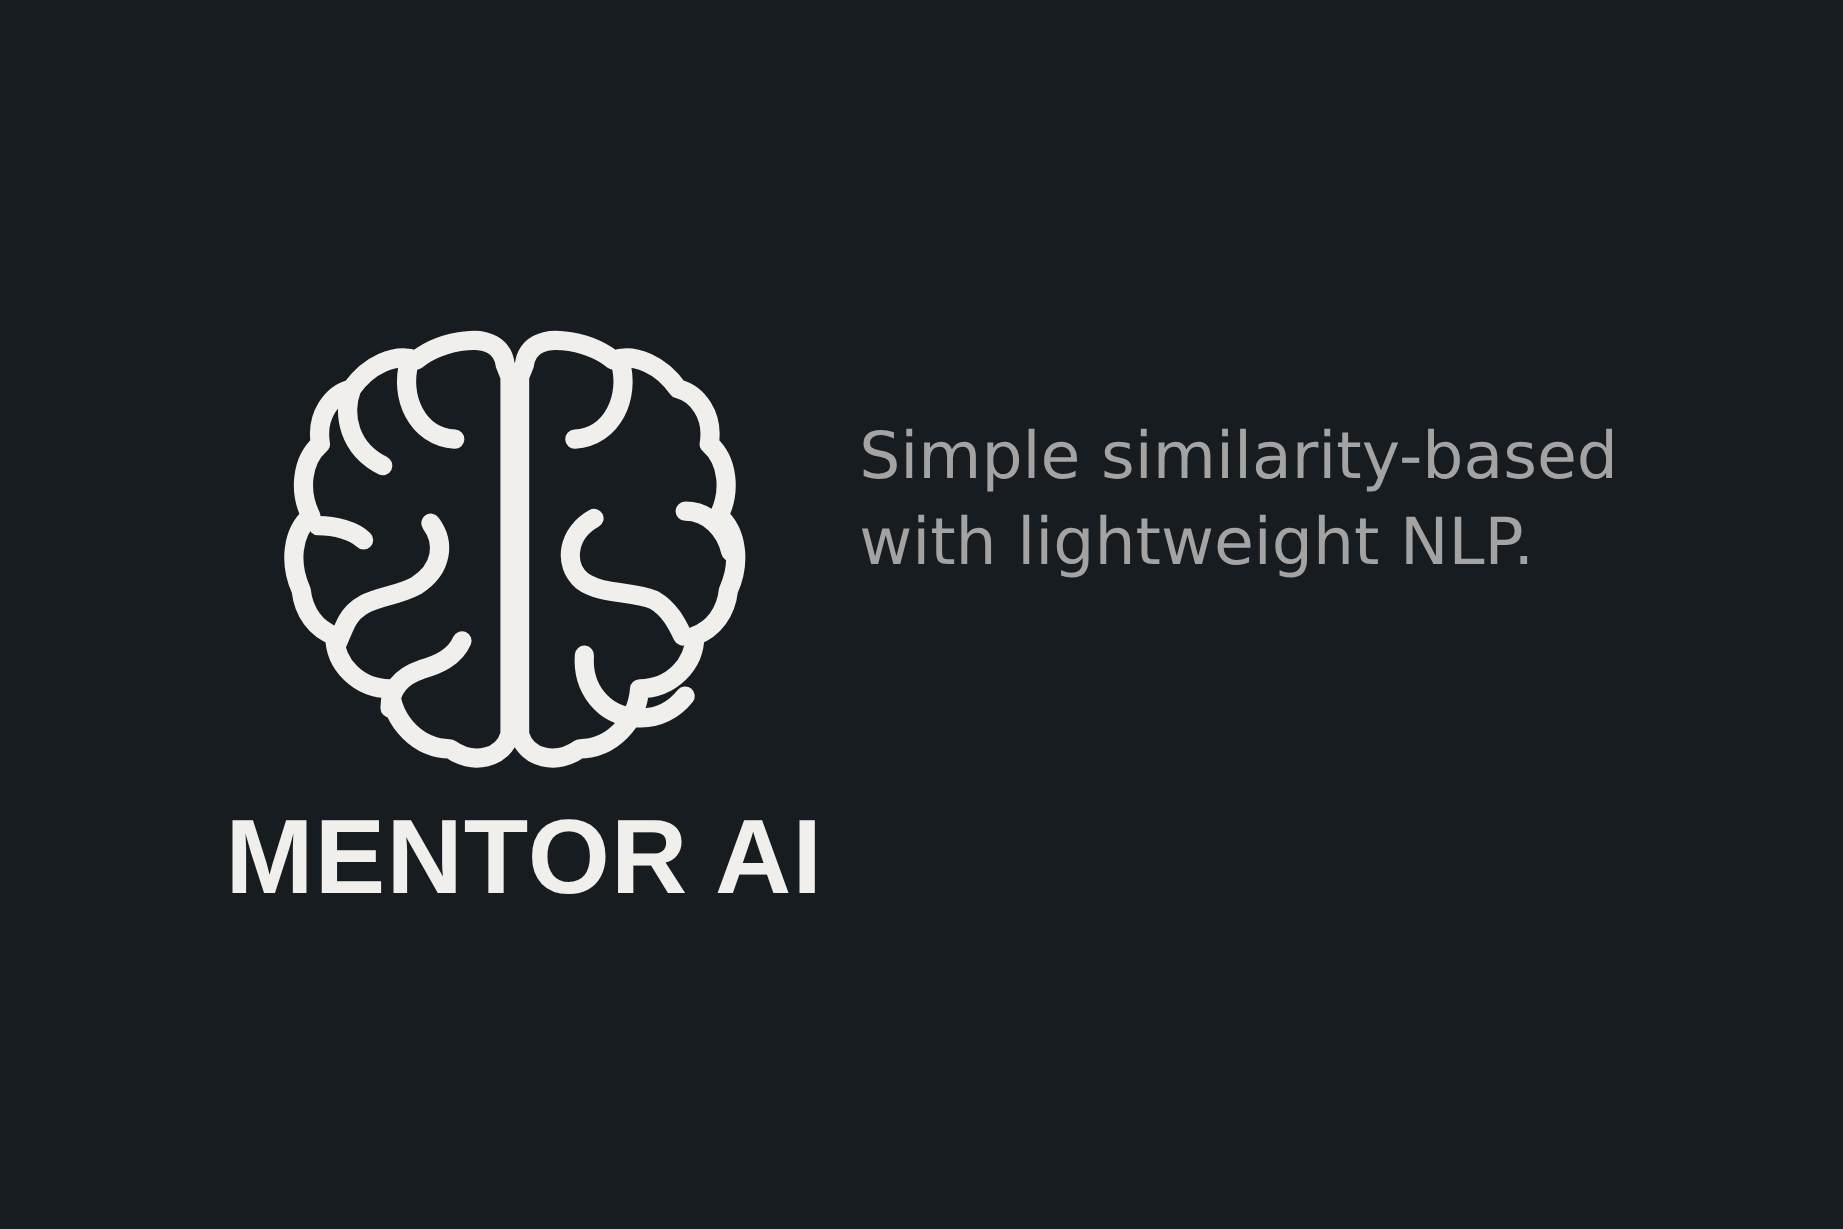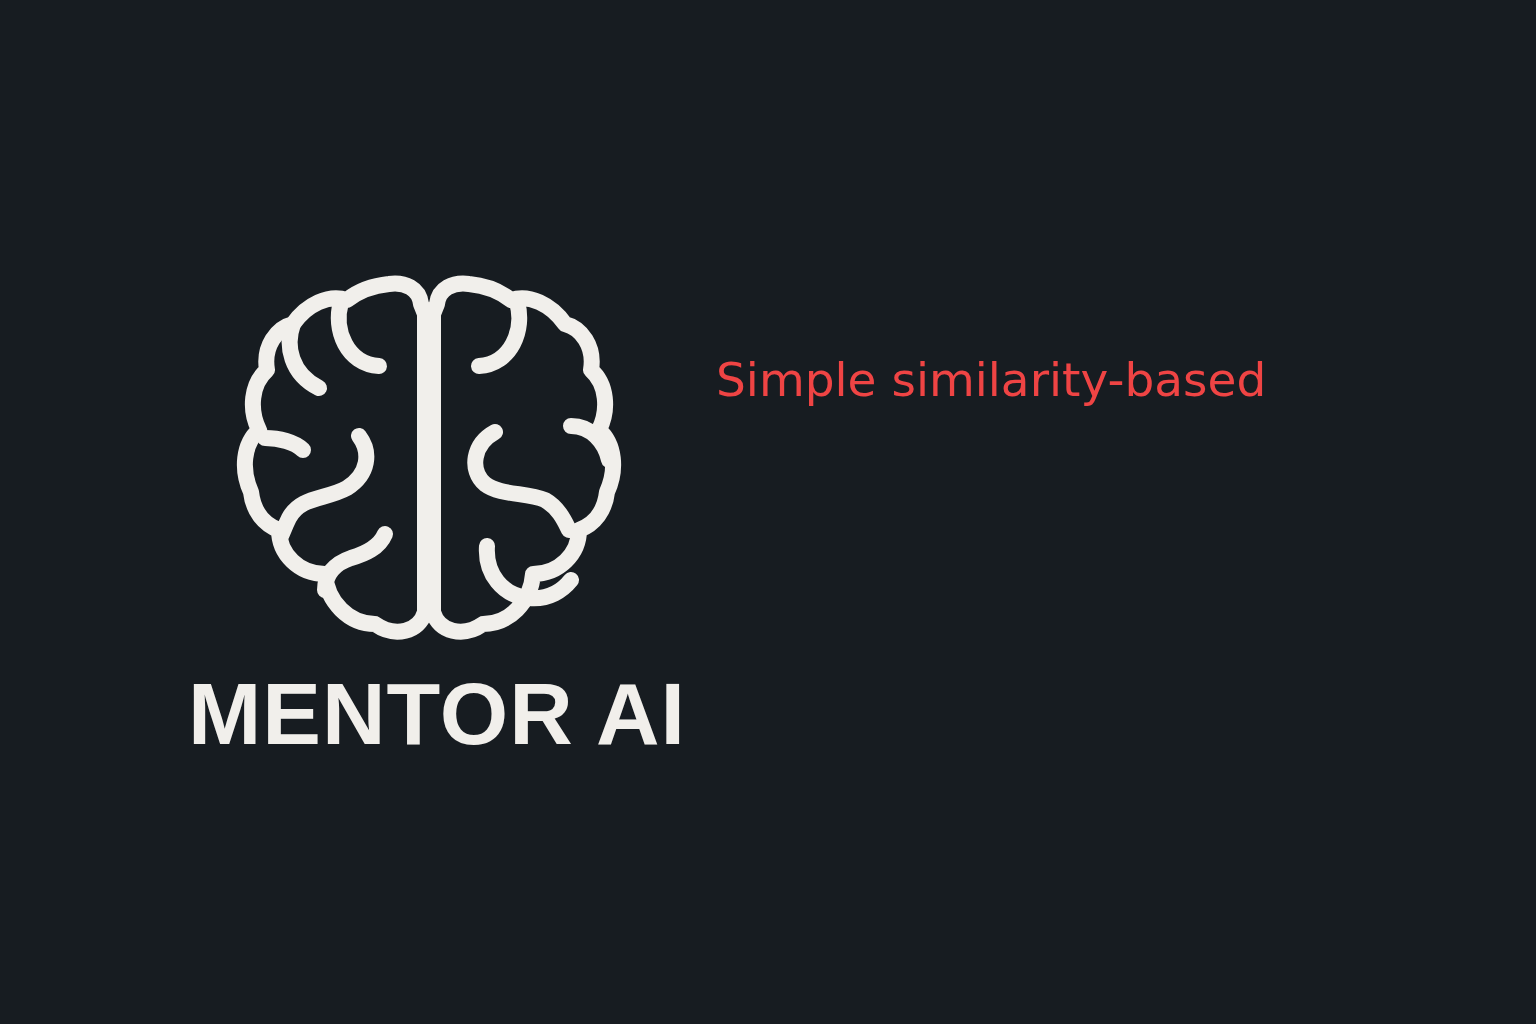--- a/index.html
+++ b/index.html
@@ -42,23 +42,23 @@
       color: #f1efeb;
       white-space: nowrap;
     }
     .tagline {
       position: absolute;
       left: 716px;
       top: 344px;
       width: 720px;
       font-family: "DejaVu Sans", sans-serif;
       font-weight: 400;
-      font-size: 47px;
+      font-size: 54px;
       line-height: 72px;
-      color: #ef4444;
+      color: #a3a3a3;
     }
     .tagline .line {
       display: block;
       white-space: nowrap;
     }
   </style>
 </head>
 <body>
 
 <div class="canvas">
@@ -104,15 +104,16 @@
         <path d="M266 158 C244 170 240 196 256 210 C272 222 298 218 316 226 C330 234 336 248 340 256"></path>
         <path d="M258 272 C256 300 274 322 300 324 C320 326 334 316 342 306"></path>
       </g>
     </svg>
   </div>
 
   <div class="title">MENTOR AI</div>
 
   <div class="tagline">
     <span class="line">Simple similarity-based</span>
+    <span class="line">with lightweight NLP.</span>
   </div>
 
 </div>
 
 </body></html>

